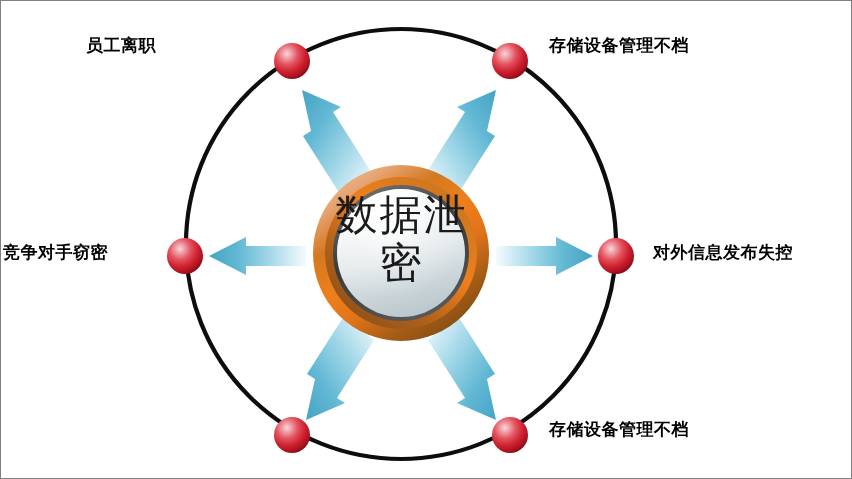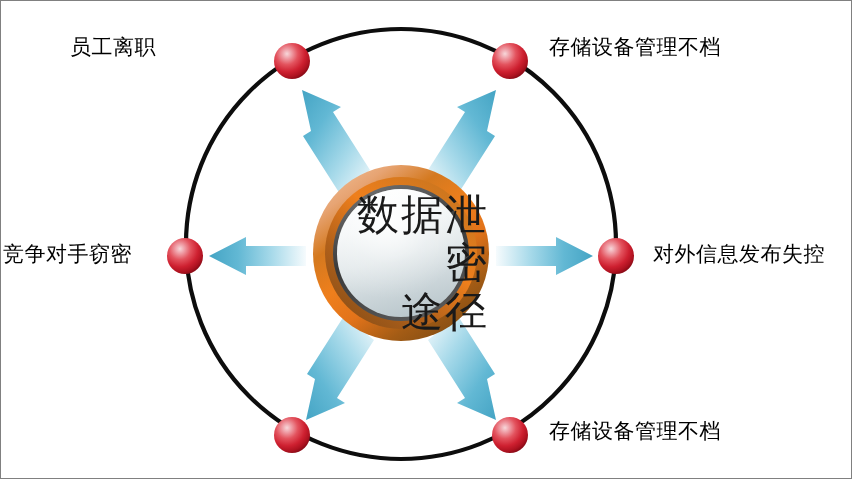--- a/index.html
+++ b/index.html
@@ -27,33 +27,33 @@
     left: 0;
     top: 0;
     width: 852px;
     height: 479px;
     display: block;
   }
   .node-label {
     position: absolute;
     white-space: nowrap;
     font-family: "DejaVu Serif", "Liberation Serif", serif;
-    font-size: 21px;
-    font-weight: 400;
+    font-size: 17px;
+    font-weight: 700;
     color: #000000;
     letter-spacing: 0.5px;
     line-height: 1;
   }
   .lbl-right { text-align: left; }
   .hub-text {
     position: absolute;
     left: 313px;
     top: 190px;
     width: 175px;
-    text-align: right;
+    text-align: center;
     font-family: "DejaVu Serif", "Liberation Serif", serif;
     font-size: 42px;
     font-weight: 400;
     color: #1a1a1a;
     line-height: 1.15;
     letter-spacing: 2px;
     pointer-events: none;
   }
   .hub-line { display: block; }
 </style>
@@ -188,21 +188,20 @@
       <circle cx="509" cy="60" r="18" fill="url(#sphereGrad)"></circle>
       <circle cx="184" cy="255" r="18" fill="url(#sphereGrad)"></circle>
       <circle cx="615" cy="255" r="18" fill="url(#sphereGrad)"></circle>
       <circle cx="291" cy="434" r="18" fill="url(#sphereGrad)"></circle>
       <circle cx="509" cy="434" r="18" fill="url(#sphereGrad)"></circle>
     </g>
   </svg>
 
   <div class="hub-text">
     <span class="hub-line">数据泄密</span>
-    <span class="hub-line">途径</span>
   </div>
 
   <div class="node-label lbl-right" style="left:155px; top:36px; transform:translateX(-100%);">员工离职</div>
 
   <div class="node-label lbl-right" style="left:548px; top:36px;">存储设备管理不档</div>
 
   <div class="node-label lbl-right" style="left:2px; top:243px;">竞争对手窃密</div>
 
   <div class="node-label lbl-right" style="left:652px; top:243px;">对外信息发布失控</div>
 

